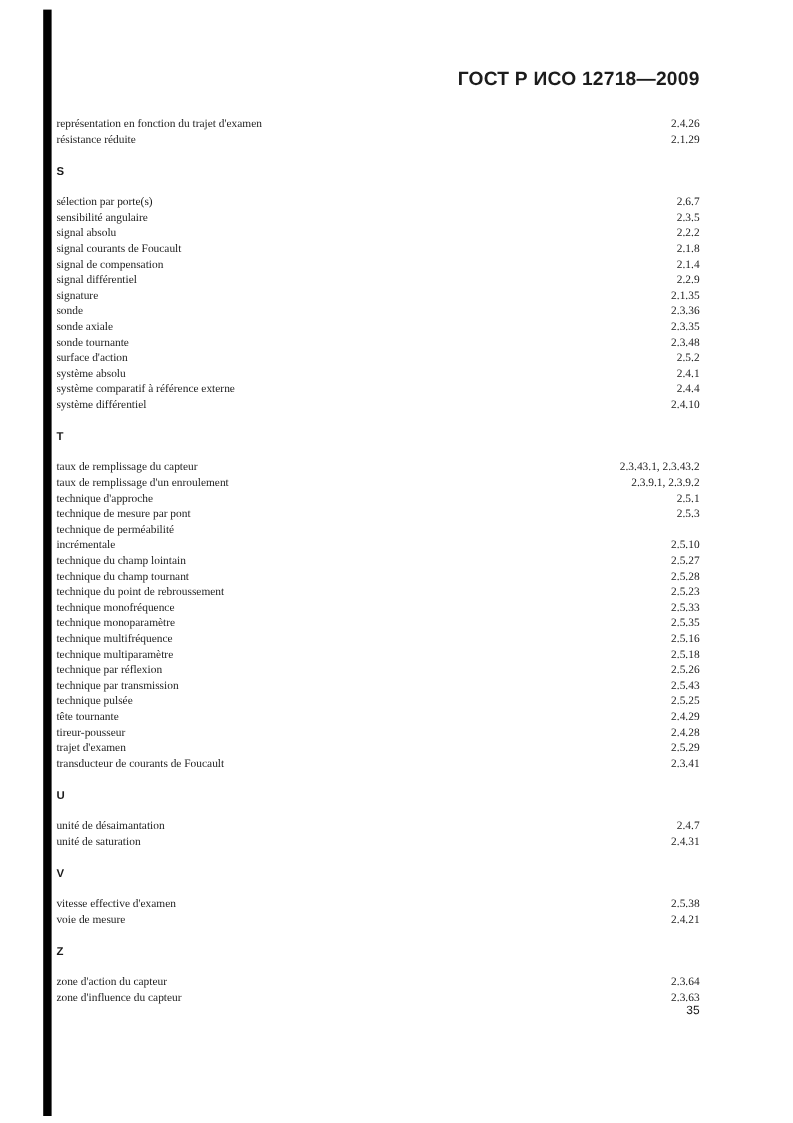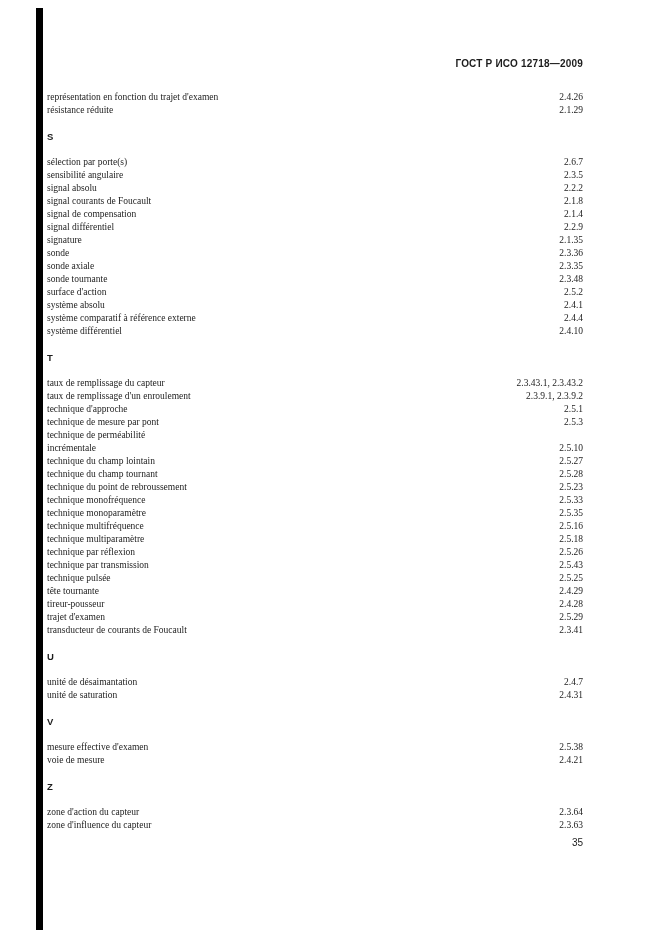--- a/index.html
+++ b/index.html
@@ -16,21 +16,21 @@
     left:36px;top:8px;
     width:7px;height:922px;
     background:#000;
   }
   .content{
     position:absolute;
     left:47px;top:58px;
     width:536px;
   }
   .doc-header{
-    font-size:10px;
+    font-size:16px;
     font-weight:bold;
     text-align:right;
     margin-bottom:22px;
     letter-spacing:0.2px;
   }
   .index-body{
     font-size:9.5px;
   }
   .row{
     display:flex;
@@ -217,21 +217,21 @@
       <div class="row">
         <span class="term">unité de désaimantation</span>
         <span class="ref">2.4.7</span>
       </div>
       <div class="row">
         <span class="term">unité de saturation</span>
         <span class="ref">2.4.31</span>
       </div>
       <div class="section-letter">V</div>
       <div class="row">
-        <span class="term">mesure effective d'examen</span>
+        <span class="term">vitesse effective d'examen</span>
         <span class="ref">2.5.38</span>
       </div>
       <div class="row">
         <span class="term">voie de mesure</span>
         <span class="ref">2.4.21</span>
       </div>
       <div class="section-letter">Z</div>
       <div class="row">
         <span class="term">zone d'action du capteur</span>
         <span class="ref">2.3.64</span>

